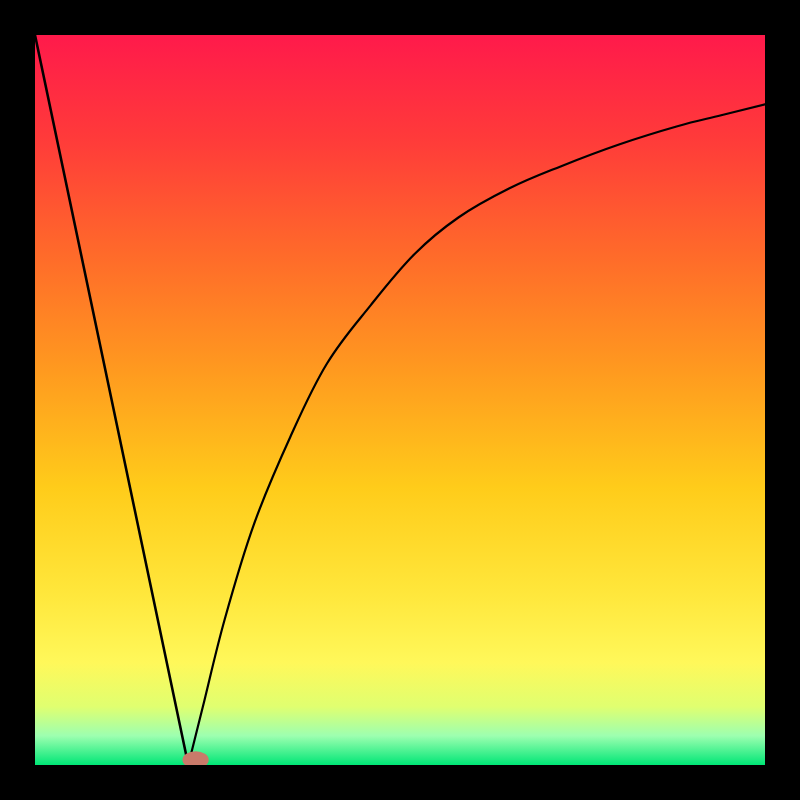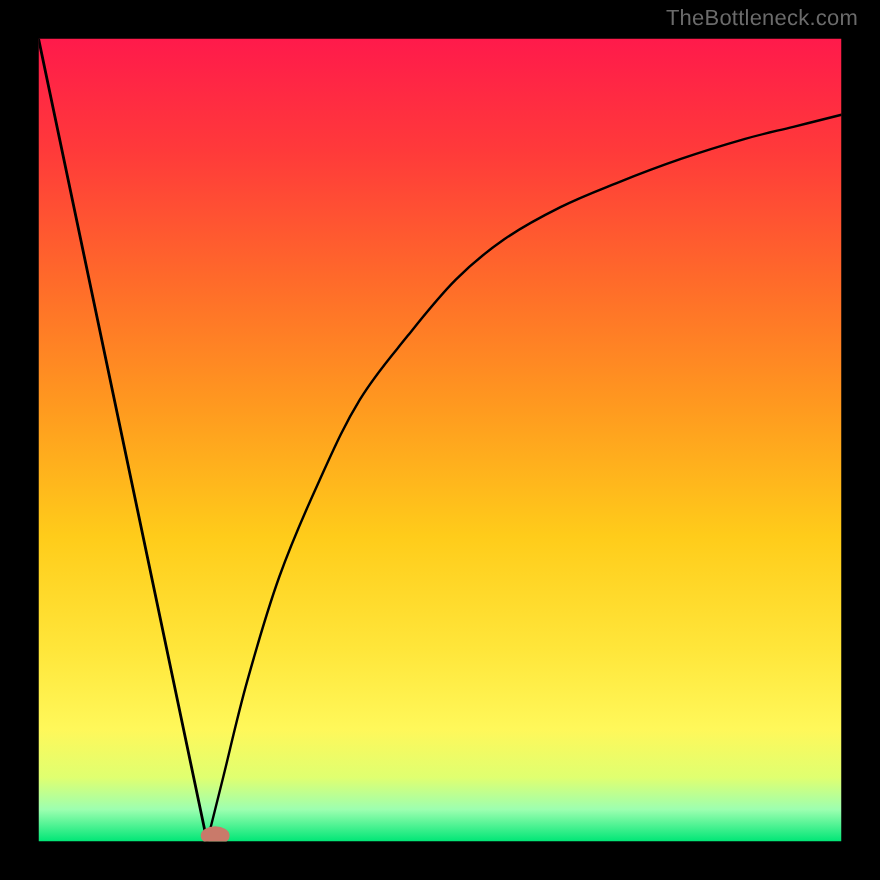--- a/index.html
+++ b/index.html
@@ -37,21 +37,20 @@
     font-size: 20px;
     font-weight: 500;
     letter-spacing: 0.2px;
   }
 </style>
 </head>
 <body>
 
 <div class="frame">
 
-  <div class="watermark">TheBottleneck.com</div>
 
   <div class="plot">
     <svg id="chart-svg" viewBox="0 0 100 100" preserveAspectRatio="none">
       <defs>
         <linearGradient id="bg-grad" x1="0" y1="0" x2="0" y2="1">
             <stop offset="0%" stop-color="#ff1a4b"></stop>
             <stop offset="14.000000000000002%" stop-color="#ff3a3a"></stop>
             <stop offset="30%" stop-color="#ff6a2a"></stop>
             <stop offset="46%" stop-color="#ff9a1f"></stop>
             <stop offset="62%" stop-color="#ffcc1a"></stop>

